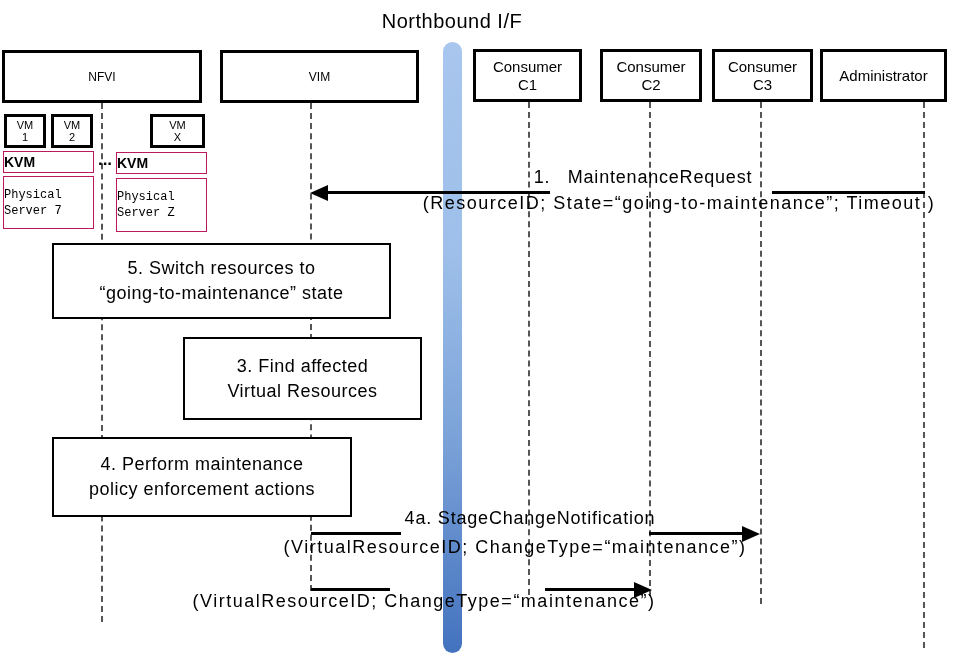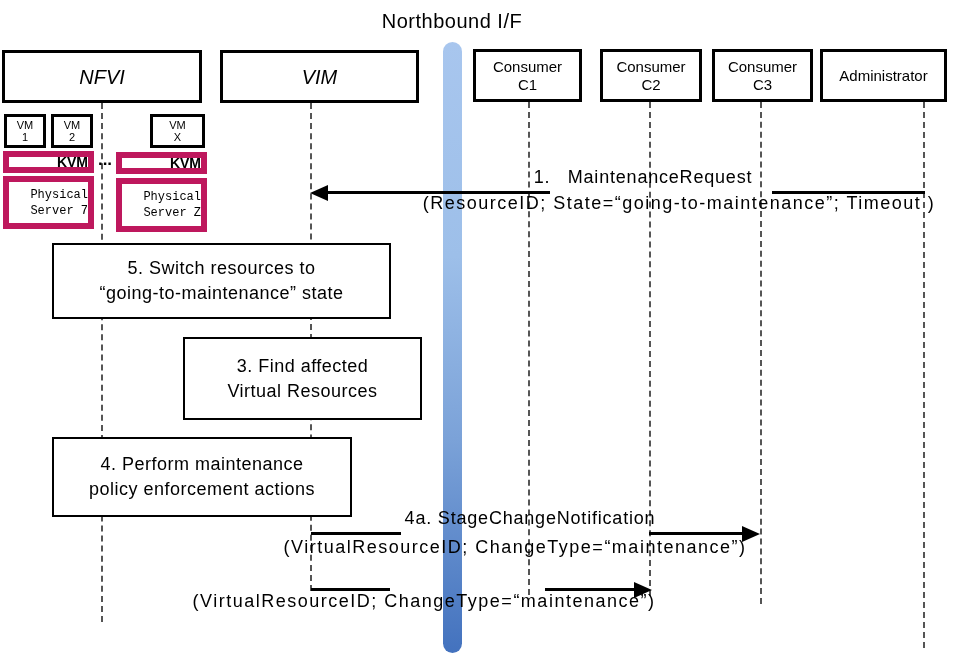--- a/index.html
+++ b/index.html
@@ -11,26 +11,26 @@
     font-size:20px; font-weight:400; letter-spacing:0.5px; }
 
   .bar { position:absolute; left:443px; top:42px; width:19px; height:611px; border-radius:10px;
     background:linear-gradient(180deg,#a8c6ee 0%,#9dbfe9 35%,#7ba2d8 65%,#4372be 100%); z-index:3; }
 
   .lifeline { position:absolute; width:0; border-left:2px dashed #555; z-index:1; }
 
   .actor { position:absolute; background:#fff; border:3px solid #000; display:flex; flex-direction:column;
     align-items:center; justify-content:center; text-align:center; z-index:2; }
   .actor .l { font-size:15px; line-height:18px; }
-  .actor .big { font-size:20px;font-style:italic; }
+  .actor .big { font-size:12px; }
 
   .vmbox { position:absolute; background:#fff; border:3px solid #000; display:flex; flex-direction:column;
     align-items:center; justify-content:center; text-align:center; font-size:11px; line-height:12px; z-index:2; }
-  .bluebox { position:absolute; background:#fff; border:6px solid #be185d; display:flex; flex-direction:column;
-    align-items:flex-end; justify-content:center; text-align:center; z-index:2;padding-left:8px; }
+  .bluebox { position:absolute; background:#fff; border:1px solid #be185d; display:flex; flex-direction:column;
+    align-items:flex-start; justify-content:center; text-align:center; z-index:2; }
   .kvm { font-size:14px; font-weight:600; }
   .pserv { font-size:12px; line-height:16px;font-family:Liberation Mono, monospace; }
   .dots { position:absolute; left:94px; top:150px; width:22px; text-align:center;
     font-size:17px; font-weight:700; z-index:2; }
 
   .activity { position:absolute; background:#fff; border:2px solid #000; display:flex; flex-direction:column;
     align-items:center; justify-content:center; text-align:center; font-size:18px; line-height:25px;
     letter-spacing:0.5px; z-index:2; }
 
   .msg { position:absolute; white-space:nowrap; transform:translateX(-50%); font-size:18px;

